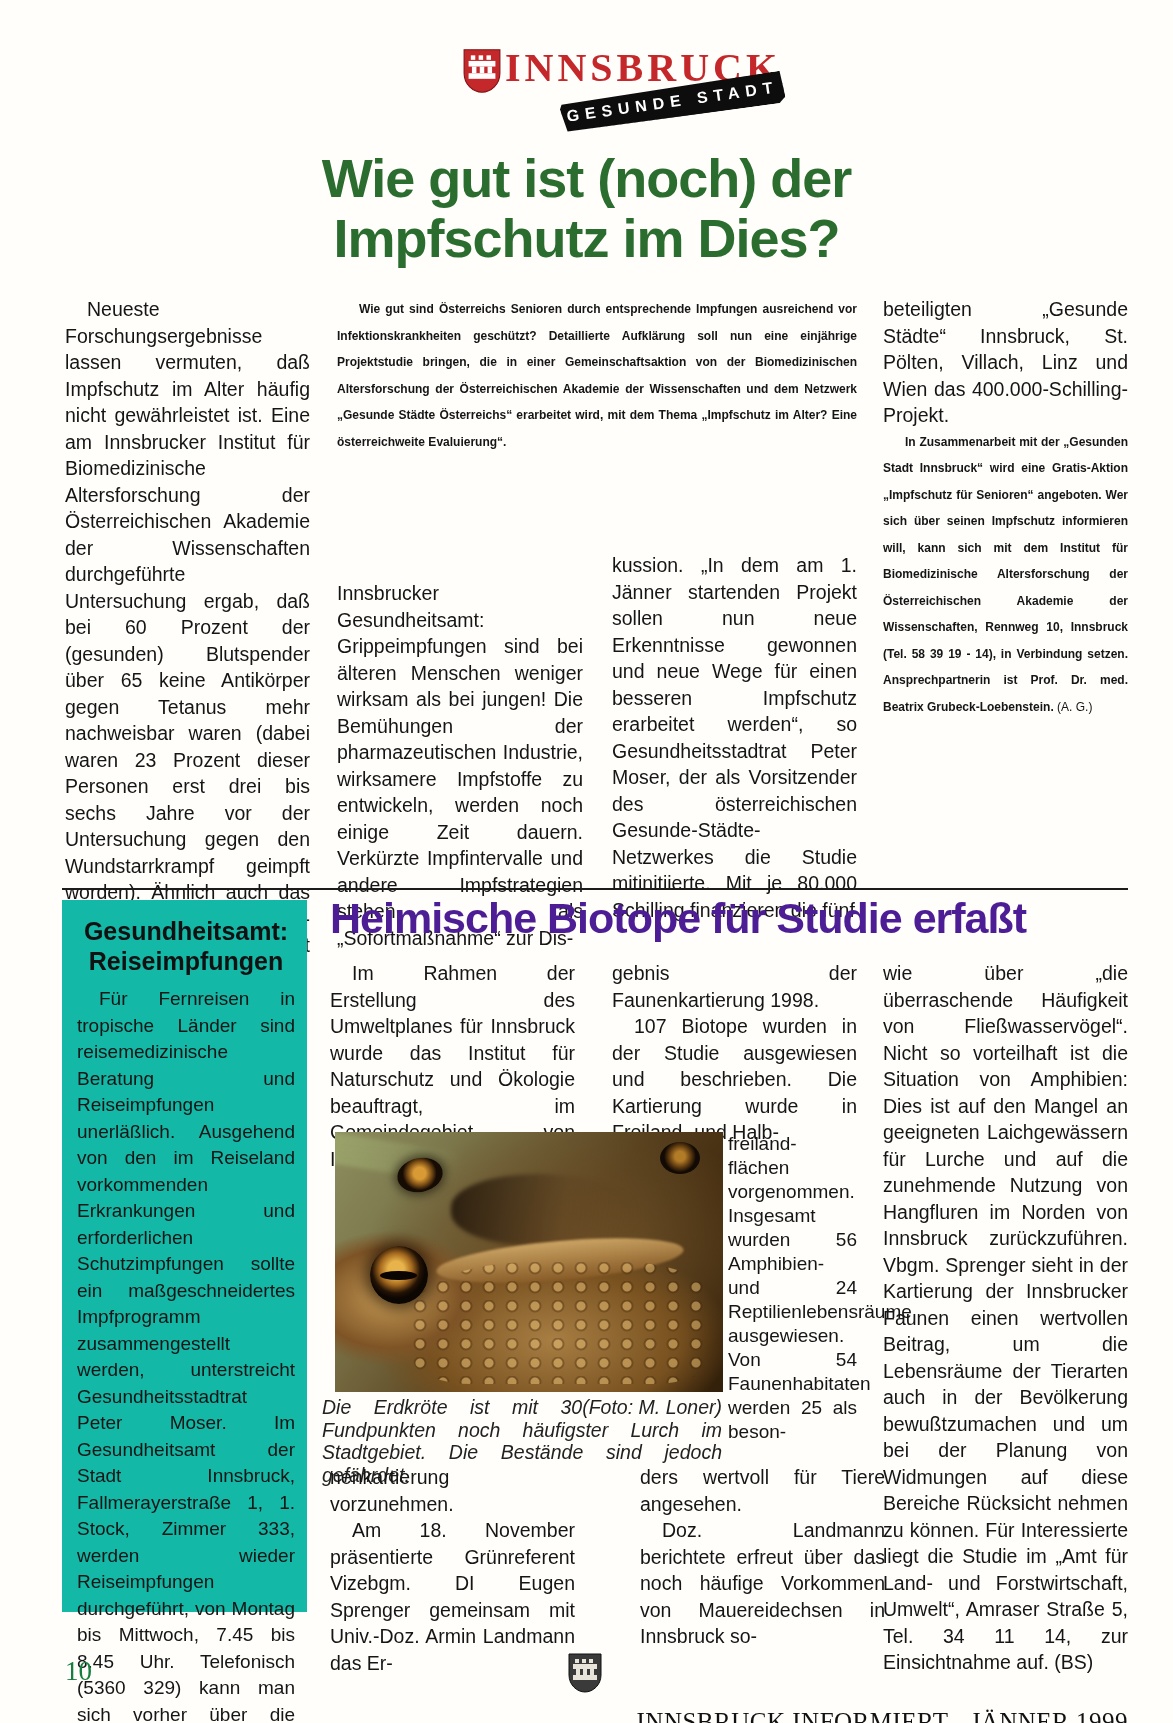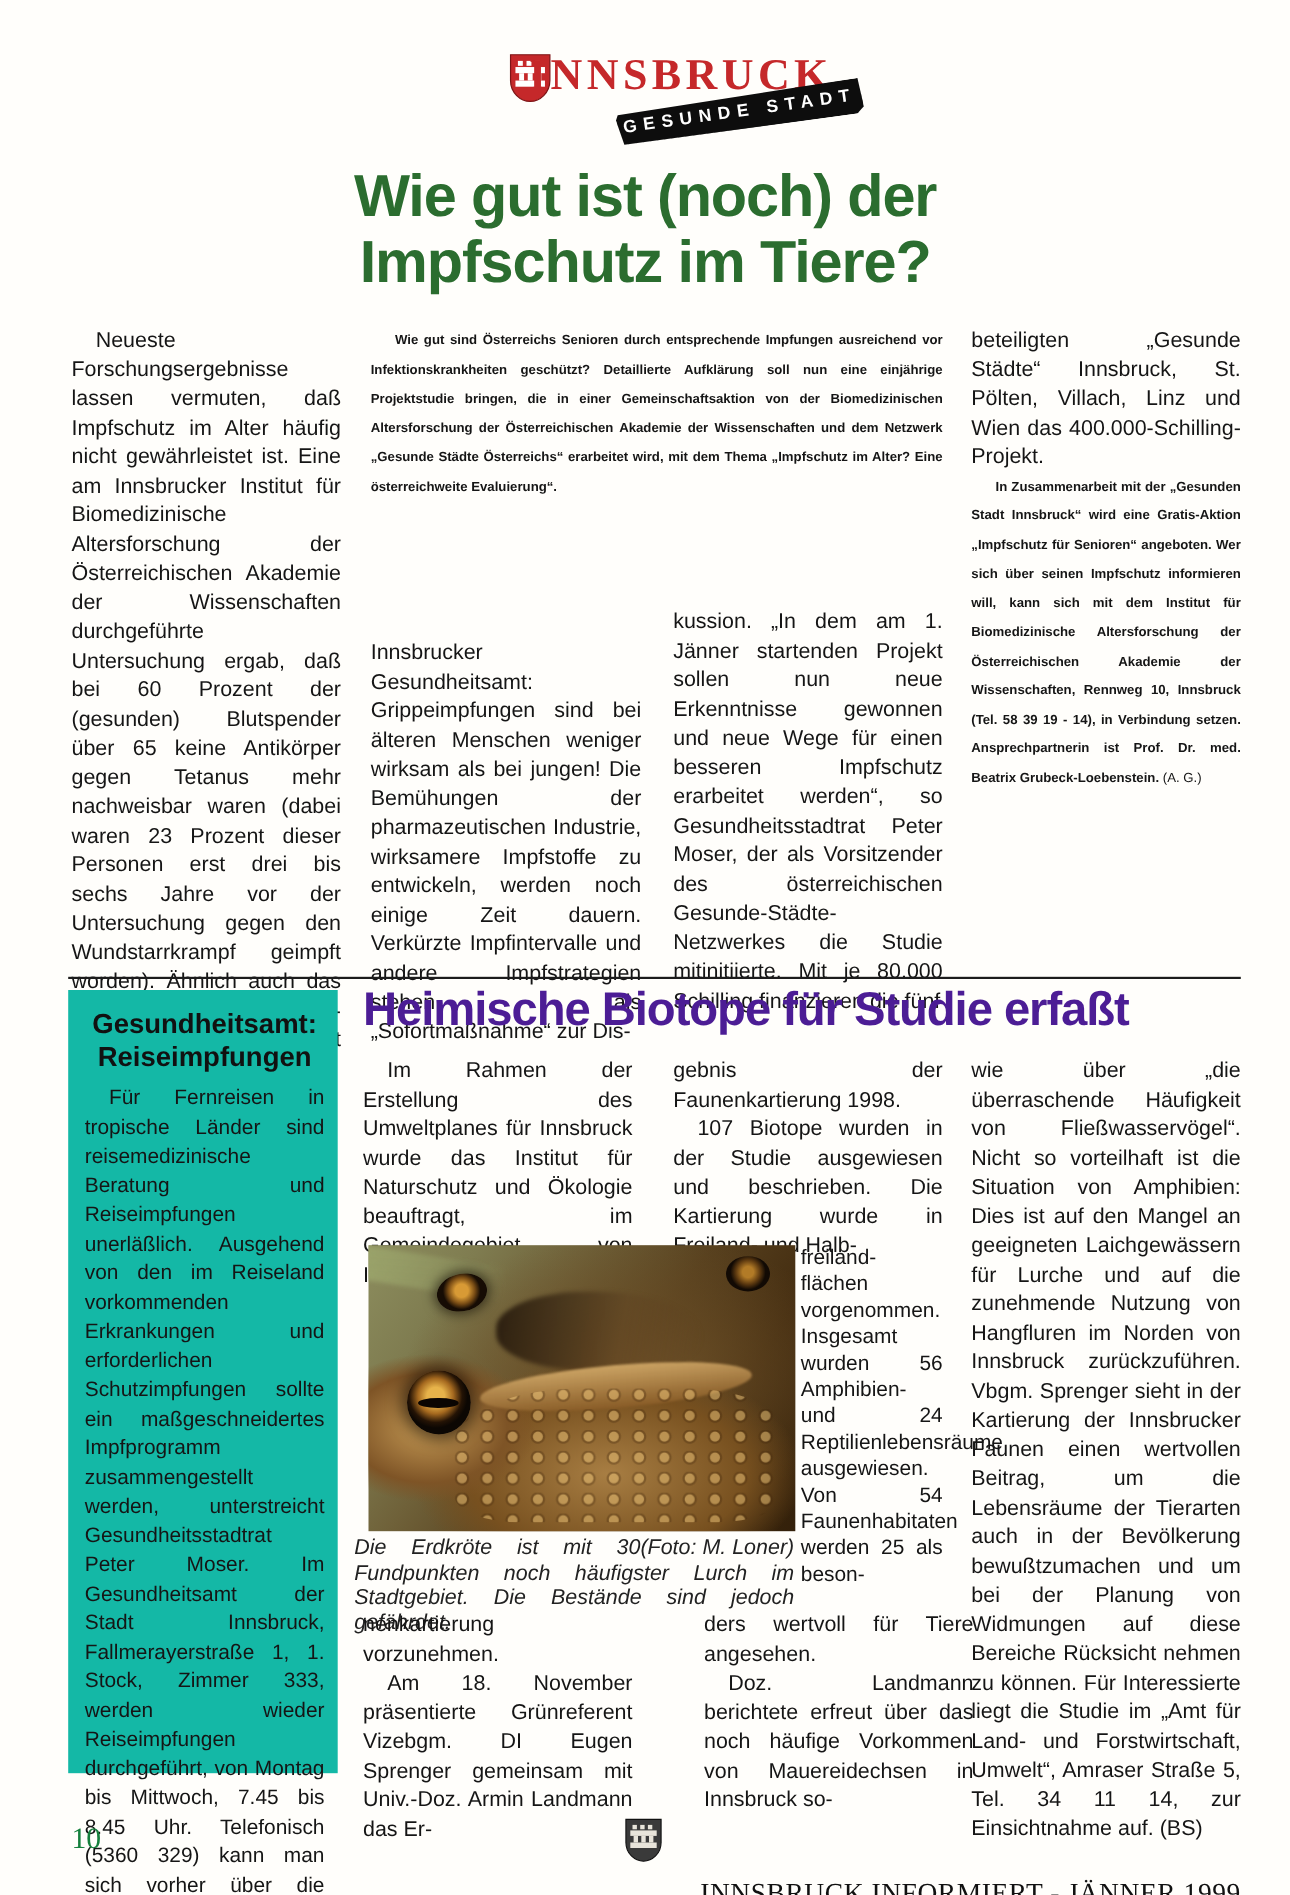--- a/index.html
+++ b/index.html
@@ -10,21 +10,21 @@
     color:#151515;
   }
   p{margin:0;}
   .just{text-align:justify;}
   .ind{text-indent:22px;}
   .body-txt{font-size:19.5px;line-height:26.5px;}
   .abs{position:absolute;}
 
   
   .logo-text{
-    position:absolute;left:481px;top:44px;
+    position:absolute;left:505px;top:44px;
     font-family:"Liberation Serif","DejaVu Serif",serif;
     font-weight:bold;font-size:40px;letter-spacing:4px;color:#c5282a;
   }
   .banner{
     position:absolute;left:560px;top:86px;width:225px;height:32px;
     background:#0d0d0d;transform:rotate(-8deg);
     clip-path:polygon(1% 10%,99% 0%,100% 82%,97% 100%,2% 96%,0% 25%);
     display:flex;align-items:center;justify-content:center;
     box-shadow:2px 3px 4px rgba(0,0,0,.45);
   }
@@ -142,21 +142,21 @@
       </g>
     </svg>
   </span>
   <div class="logo-text">INNSBRUCK</div>
   <div class="banner">
     <span>GESUNDE STADT</span>
   </div>
 
   <h1 class="headline1" style="margin:0;">
     <span>Wie gut ist (noch) der</span><br>
-    <span>Impfschutz im Tiere?</span>
+    <span>Impfschutz im Dies?</span>
   </h1>
 
   <div class="abs col1 body-txt just">
     <p class="ind">Neueste Forschungsergebnisse lassen vermuten, daß Impfschutz im Alter häufig nicht gewährleistet ist. Eine am Innsbrucker Institut für Biomedizinische Altersforschung der Österreichischen Akademie der Wissenschaften durchgeführte Untersuchung ergab, daß bei 60 Prozent der (gesunden) Blutspender über 65 keine Antikörper gegen Tetanus mehr nachweisbar waren (dabei waren 23 Prozent dieser Personen erst drei bis sechs Jahre vor der Untersuchung gegen den Wundstarrkrampf geimpft worden). Ähnlich auch das Ergebnis einer Influenza-Impfstudie, durchgeführt mit dem</p>
   </div>
 
   <div class="abs intro just">
     <p class="ind">Wie gut sind Österreichs Senioren durch entsprechende Impfungen ausreichend vor Infektionskrankheiten geschützt? Detaillierte Aufklärung soll nun eine einjährige Projektstudie bringen, die in einer Gemeinschaftsaktion von der Biomedizinischen Altersforschung der Österreichischen Akademie der Wissenschaften und dem Netzwerk „Gesunde Städte Österreichs“ erarbeitet wird, mit dem Thema „Impfschutz im Alter? Eine österreichweite Evaluierung“.</p>
   </div>
 

